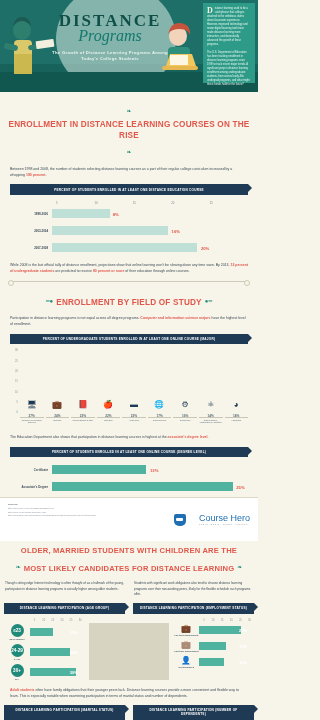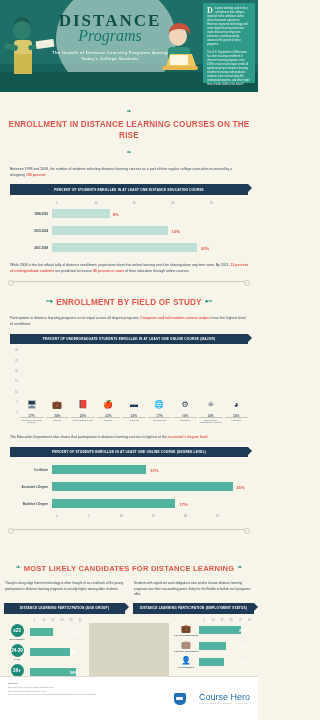--- a/index.html
+++ b/index.html
@@ -1,21 +1,21 @@
 <!DOCTYPE html>
 <html><head>
 <meta charset="utf-8">
 <style>
   * { margin:0; padding:0; box-sizing:border-box; }
   body {
     width:258px; height:720px; overflow:hidden;
     font-family:"Liberation Sans", sans-serif;
     background:#f7f5e9; color:#2b3a4a;
   }
-  .page { width:258px; height:720px; position:relative; background:#f7f5e9; }
+  .page { width:258px; height:541px; position:relative; background:#f7f5e9; }
 
   
   .hero { position:relative; height:92px; background:#1f8a7a; overflow:hidden; }
   .hero-bg-dark { position:absolute; inset:0; background:
      linear-gradient(180deg,#1d6f68 0%,#1d6f68 70%,#17625b 70%,#17625b 100%); }
   .hero-circle { position:absolute; left:56px; top:-16px; width:120px; height:110px;
      border-radius:50%; background:#d9ece3; opacity:.55; }
   .hero-band { position:absolute; left:0; right:0; top:72px; height:20px; background:#12574f; }
   .hero-title { position:absolute; left:52px; top:12px; width:116px; text-align:center; z-index:4; }
   .t-distance { font-family:"Liberation Serif", serif; font-weight:bold; font-size:17px;
@@ -338,21 +338,21 @@
       <span>10</span>
       <span>15</span>
       <span>20</span>
       <span>25</span>
     </div>
   </div>
 
   <div class="divider"></div>
 
   <div class="sec-title two">
-    <br>
+    <span class="txt">OLDER, MARRIED STUDENTS WITH CHILDREN ARE THE</span><br>
     <span class="orn">❧</span><span class="txt">MOST LIKELY CANDIDATES FOR DISTANCE LEARNING</span><span class="orn">❧</span>
   </div>
 
   <div class="two-col">
     <div class="copy sm">Though cutting edge Internet technology is often thought of as a hallmark of the young, participation in distance learning programs is actually higher among older students.</div>
     <div class="copy sm">Students with significant work obligations also tend to choose distance learning programs over their non-working peers, likely for the flexible schedule such programs offer.</div>
   </div>
 
   <div class="two-col">
     <div class="chart-bar half">DISTANCE LEARNING PARTICIPATION (AGE GROUP)</div>

